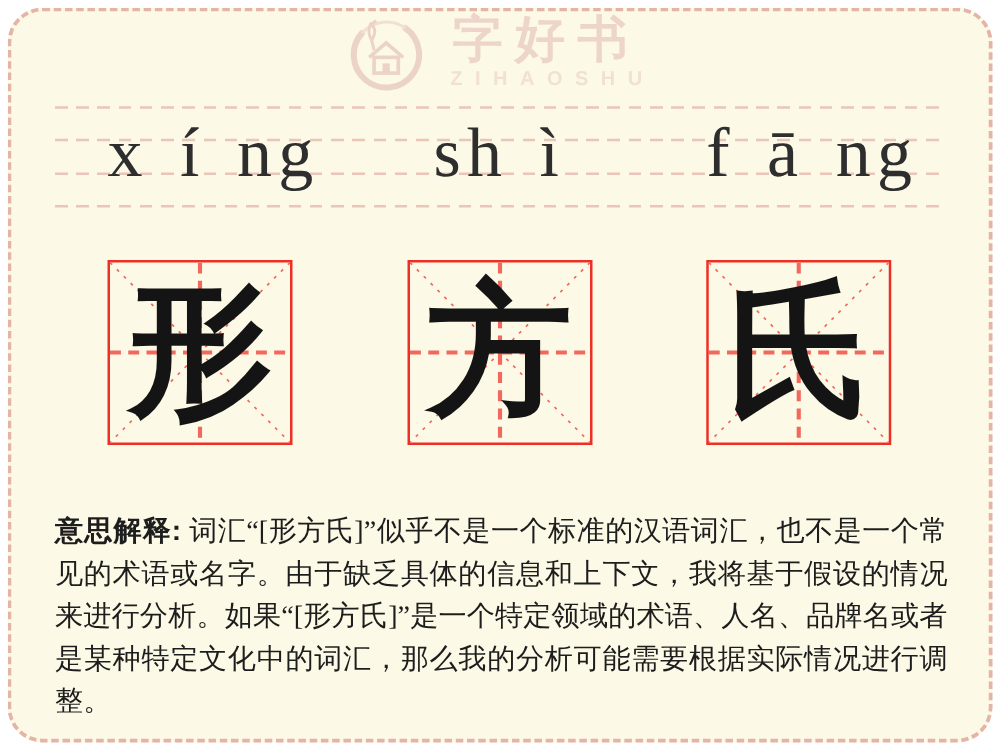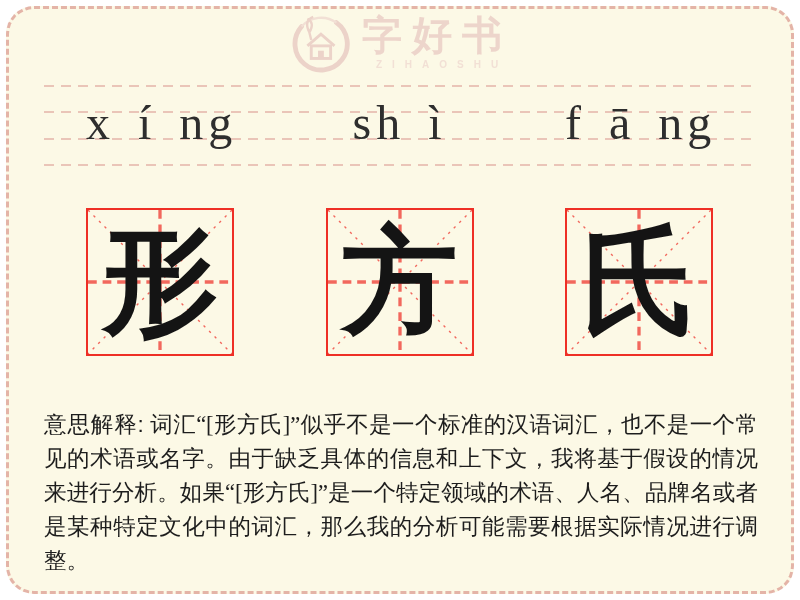--- a/index.html
+++ b/index.html
@@ -14,48 +14,48 @@
   .panel{position:absolute;left:6px;top:6px;right:6px;bottom:6px;
          background:var(--panel_bg);border:3px dashed var(--border_salmon);border-radius:28px;}
 
   
   .header{position:absolute;top:8px;left:0;width:100%;height:68px;
           display:flex;align-items:center;justify-content:center;gap:12px;}
   .logo-icon{width:62px;height:62px;flex:0 0 auto;}
   .logo-text-wrap{display:flex;flex-direction:column;align-items:center;}
   .logo-text{font-family:"Liberation Serif",serif;font-weight:bold;font-size:40px;
              line-height:42px;color:var(--logo_pink);letter-spacing:10px;}
-  .logo-sub{font-size:10px;font-weight:bold;letter-spacing:10px;color:var(--logo_pink_light);
+  .logo-sub{font-size:16px;font-weight:bold;letter-spacing:10px;color:var(--logo_pink_light);
             margin-top:2px;text-indent:10px;}
 
   
   .guideline{position:absolute;left:44px;right:44px;height:2px;
      background:repeating-linear-gradient(90deg,var(--guideline_salmon) 0 10px,transparent 10px 17px);}
   .gl-1{top:85px;} .gl-2{top:111px;} .gl-3{top:138px;} .gl-4{top:164px;}
   .pinyin-row{position:absolute;left:86px;top:84px;width:627px;height:78px;
               display:flex;justify-content:space-between;}
   .pinyin-cell{width:148px;text-align:center;font-family:"Liberation Serif",serif;
-               font-size:48px;line-height:78px;color:var(--pinyin_ink);
+               font-size:56px;line-height:78px;color:var(--pinyin_ink);
                letter-spacing:5px;word-spacing:6px;white-space:nowrap;}
 
   
   .char-row{position:absolute;left:86px;top:208px;width:627px;display:flex;justify-content:space-between;}
   .char-box{position:relative;width:148px;height:148px;background:var(--panel_bg);
             border:2.5px solid var(--box_red);display:flex;align-items:center;justify-content:center;}
   .char-box svg{position:absolute;left:0;top:0;width:100%;height:100%;}
   .diag{stroke:var(--grid_red);stroke-width:1.4;stroke-dasharray:2.5 5.5;}
   .cross{stroke:var(--grid_red);stroke-width:3.4;stroke-dasharray:9 6;}
   .hanzi{position:relative;font-family:"Liberation Serif",serif;font-weight:bold;
          font-size:116px;line-height:116px;color:#141414;z-index:1;}
 
   
   .explanation{position:absolute;left:44px;right:42px;top:408px;
                font-family:"Liberation Serif",serif;font-size:22.5px;line-height:34px;
                color:var(--ink);text-align:justify;}
-  .explanation b{font-family:"Liberation Sans",sans-serif;font-weight:normal;letter-spacing:0.5px;}
+  .explanation b{font-family:"Liberation Sans",sans-serif;font-weight:bold;letter-spacing:0.5px;}
 </style>
 </head>
 <body>
 
 <div class="page">
   <div class="panel"></div>
 
   <div class="header">
     <svg class="logo-icon" viewBox="0 0 64 64">
       <path d="M14,16 A27,27 0 1,0 50,12" fill="none" stroke="#ecd3c9" stroke-width="5" stroke-linecap="round"></path>

